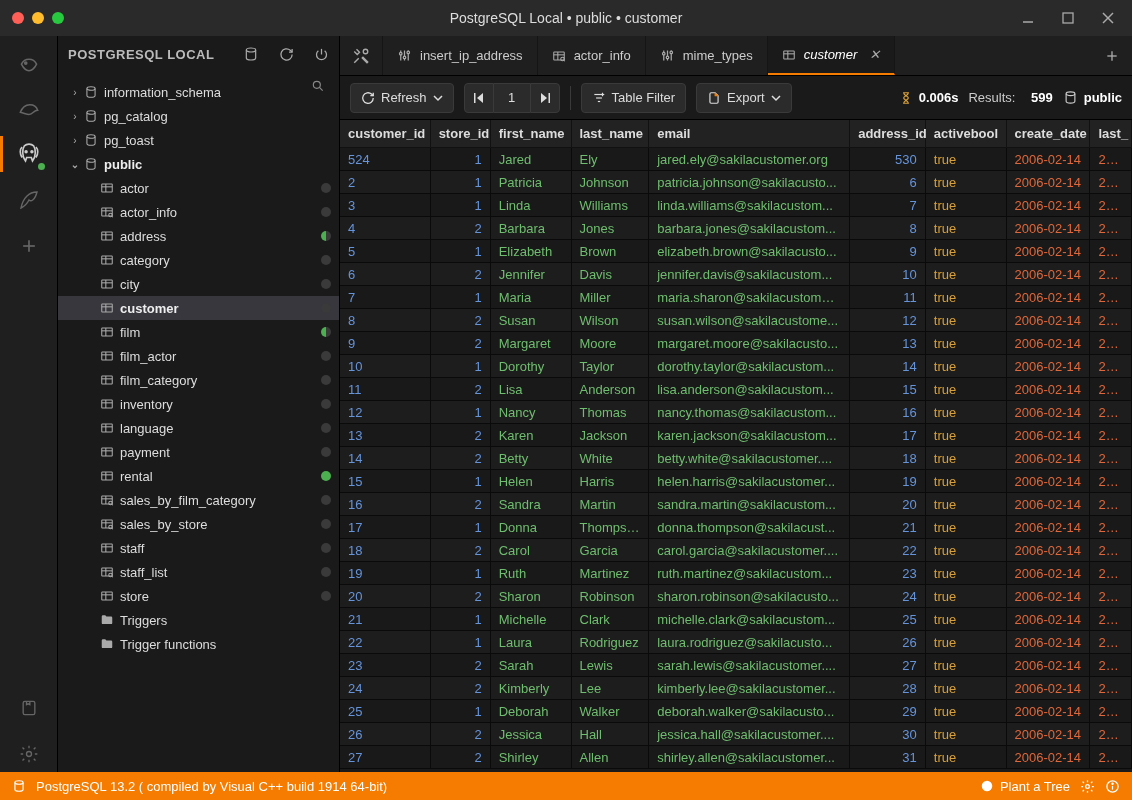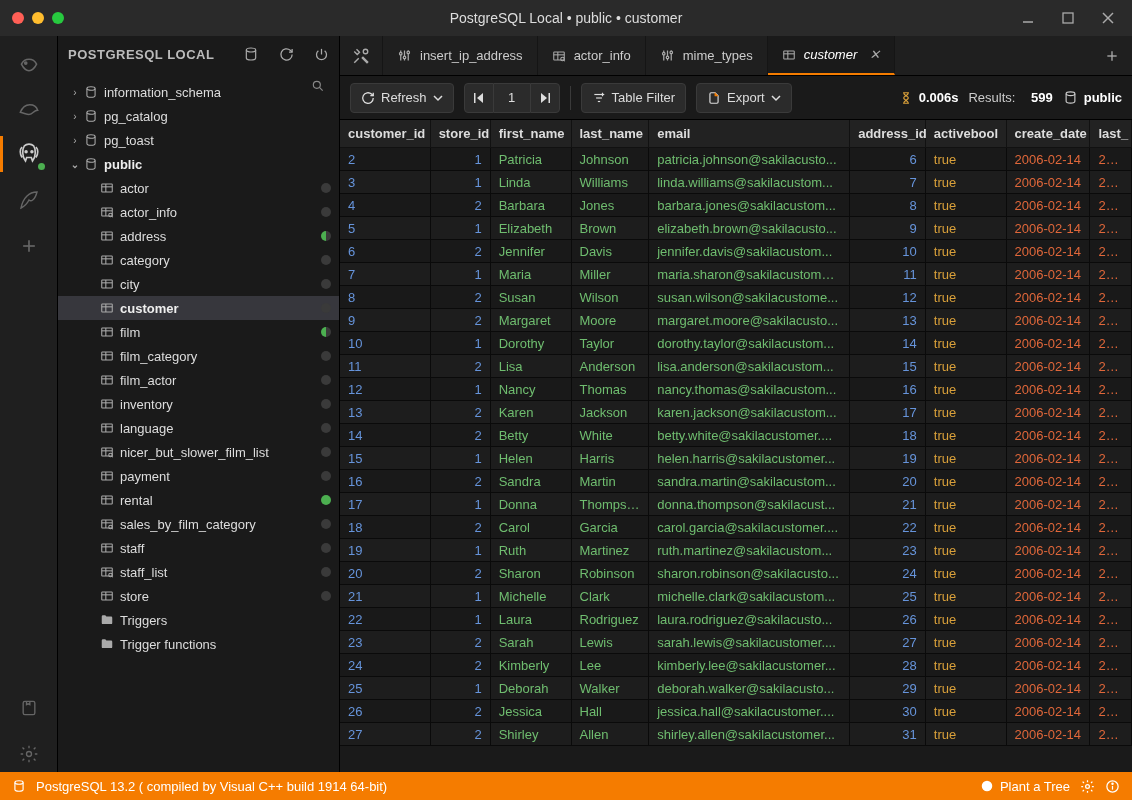--- a/index.html
+++ b/index.html
@@ -300,102 +300,102 @@
           <span class="dotind g"></span>
         </div>
         <div class="node  " style="padding-left:40px">
           <span class="nic">
             <svg width="14" height="14" viewBox="0 0 24 24" fill="none" stroke="currentColor" stroke-width="1.8">
               <rect x="3" y="5" width="18" height="14" rx="1"></rect>
               <line x1="3" y1="10" x2="21" y2="10"></line>
               <line x1="10" y1="5" x2="10" y2="19"></line>
             </svg>
           </span>
+          <span>film_actor</span>
+          <span class="dotind "></span>
+        </div>
+        <div class="node  " style="padding-left:40px">
+          <span class="nic">
+            <svg width="14" height="14" viewBox="0 0 24 24" fill="none" stroke="currentColor" stroke-width="1.8">
+              <rect x="3" y="5" width="18" height="14" rx="1"></rect>
+              <line x1="3" y1="10" x2="21" y2="10"></line>
+              <line x1="10" y1="5" x2="10" y2="19"></line>
+            </svg>
+          </span>
           <span>film_category</span>
           <span class="dotind "></span>
         </div>
         <div class="node  " style="padding-left:40px">
           <span class="nic">
             <svg width="14" height="14" viewBox="0 0 24 24" fill="none" stroke="currentColor" stroke-width="1.8">
               <rect x="3" y="5" width="18" height="14" rx="1"></rect>
               <line x1="3" y1="10" x2="21" y2="10"></line>
               <line x1="10" y1="5" x2="10" y2="19"></line>
             </svg>
           </span>
-          <span>film_actor</span>
-          <span class="dotind "></span>
-        </div>
-        <div class="node  " style="padding-left:40px">
-          <span class="nic">
-            <svg width="14" height="14" viewBox="0 0 24 24" fill="none" stroke="currentColor" stroke-width="1.8">
-              <rect x="3" y="5" width="18" height="14" rx="1"></rect>
-              <line x1="3" y1="10" x2="21" y2="10"></line>
-              <line x1="10" y1="5" x2="10" y2="19"></line>
-            </svg>
-          </span>
           <span>inventory</span>
           <span class="dotind "></span>
         </div>
         <div class="node  " style="padding-left:40px">
           <span class="nic">
             <svg width="14" height="14" viewBox="0 0 24 24" fill="none" stroke="currentColor" stroke-width="1.8">
               <rect x="3" y="5" width="18" height="14" rx="1"></rect>
               <line x1="3" y1="10" x2="21" y2="10"></line>
               <line x1="10" y1="5" x2="10" y2="19"></line>
             </svg>
           </span>
           <span>language</span>
           <span class="dotind "></span>
+        </div>
+        <div class="node  " style="padding-left:40px">
+          <span class="nic">
+            <svg width="14" height="14" viewBox="0 0 24 24" fill="none" stroke="currentColor" stroke-width="1.8">
+              <rect x="3" y="5" width="18" height="14" rx="1"></rect>
+              <line x1="3" y1="10" x2="21" y2="10"></line>
+              <line x1="10" y1="5" x2="10" y2="19"></line>
+            </svg>
+          </span>
+          <span>payment</span>
+          <span class="dotind "></span>
+        </div>
+        <div class="node  " style="padding-left:40px">
+          <span class="nic">
+            <svg width="14" height="14" viewBox="0 0 24 24" fill="none" stroke="currentColor" stroke-width="1.8">
+              <rect x="3" y="5" width="18" height="14" rx="1"></rect>
+              <line x1="3" y1="10" x2="21" y2="10"></line>
+              <line x1="10" y1="5" x2="10" y2="19"></line>
+            </svg>
+          </span>
+          <span>rental</span>
+          <span class="dotind gf"></span>
         </div>
         <div class="node  " style="padding-left:40px">
           <span class="nic">
             <svg width="14" height="14" viewBox="0 0 24 24" fill="none" stroke="currentColor" stroke-width="1.8">
               <rect x="3" y="5" width="18" height="14" rx="1"></rect>
               <line x1="3" y1="10" x2="21" y2="10"></line>
               <line x1="10" y1="5" x2="10" y2="19"></line>
               <circle cx="18" cy="17" r="3"></circle>
               <line x1="20" y1="19" x2="22" y2="21"></line>
             </svg>
           </span>
-          <span>nicer_but_slower_film_list</span>
-          <span class="dotind "></span>
-        </div>
-        <div class="node  " style="padding-left:40px">
-          <span class="nic">
-            <svg width="14" height="14" viewBox="0 0 24 24" fill="none" stroke="currentColor" stroke-width="1.8">
-              <rect x="3" y="5" width="18" height="14" rx="1"></rect>
-              <line x1="3" y1="10" x2="21" y2="10"></line>
-              <line x1="10" y1="5" x2="10" y2="19"></line>
-            </svg>
-          </span>
-          <span>payment</span>
-          <span class="dotind "></span>
-        </div>
-        <div class="node  " style="padding-left:40px">
-          <span class="nic">
-            <svg width="14" height="14" viewBox="0 0 24 24" fill="none" stroke="currentColor" stroke-width="1.8">
-              <rect x="3" y="5" width="18" height="14" rx="1"></rect>
-              <line x1="3" y1="10" x2="21" y2="10"></line>
-              <line x1="10" y1="5" x2="10" y2="19"></line>
-            </svg>
-          </span>
-          <span>rental</span>
-          <span class="dotind gf"></span>
+          <span>sales_by_film_category</span>
+          <span class="dotind "></span>
         </div>
         <div class="node  " style="padding-left:40px">
           <span class="nic">
             <svg width="14" height="14" viewBox="0 0 24 24" fill="none" stroke="currentColor" stroke-width="1.8">
               <rect x="3" y="5" width="18" height="14" rx="1"></rect>
               <line x1="3" y1="10" x2="21" y2="10"></line>
               <line x1="10" y1="5" x2="10" y2="19"></line>
               <circle cx="18" cy="17" r="3"></circle>
               <line x1="20" y1="19" x2="22" y2="21"></line>
             </svg>
           </span>
-          <span>sales_by_film_category</span>
+          <span>sales_by_store</span>
           <span class="dotind "></span>
         </div>
         <div class="node  " style="padding-left:40px">
           <span class="nic">
             <svg width="14" height="14" viewBox="0 0 24 24" fill="none" stroke="currentColor" stroke-width="1.8">
               <rect x="3" y="5" width="18" height="14" rx="1"></rect>
               <line x1="3" y1="10" x2="21" y2="10"></line>
               <line x1="10" y1="5" x2="10" y2="19"></line>
             </svg>
           </span>
@@ -588,20 +588,31 @@
               <th style="width:75px;max-width:75px">last_name</th>
               <th style="width:194px;max-width:194px">email</th>
               <th style="width:73px;max-width:73px">address_id</th>
               <th style="width:78px;max-width:78px">activebool</th>
               <th style="width:81px;max-width:81px">create_date</th>
               <th style="width:40px;max-width:40px">last_</th>
             </tr>
           </thead>
           <tbody>
             <tr>
+              <td class="c-numL" style="max-width:87px">524</td>
+              <td class="c-num" style="max-width:58px">1</td>
+              <td class="c-str" style="max-width:78px">Jared</td>
+              <td class="c-str" style="max-width:75px">Ely</td>
+              <td class="c-str" style="max-width:194px">jared.ely@sakilacustomer.org</td>
+              <td class="c-num" style="max-width:73px">530</td>
+              <td class="c-bool" style="max-width:78px">true</td>
+              <td class="c-date" style="max-width:81px">2006-02-14</td>
+              <td class="c-date" style="max-width:40px">2013</td>
+            </tr>
+            <tr>
               <td class="c-numL" style="max-width:87px">2</td>
               <td class="c-num" style="max-width:58px">1</td>
               <td class="c-str" style="max-width:78px">Patricia</td>
               <td class="c-str" style="max-width:75px">Johnson</td>
               <td class="c-str" style="max-width:194px">patricia.johnson@sakilacusto...</td>
               <td class="c-num" style="max-width:73px">6</td>
               <td class="c-bool" style="max-width:78px">true</td>
               <td class="c-date" style="max-width:81px">2006-02-14</td>
               <td class="c-date" style="max-width:40px">2013</td>
             </tr>

